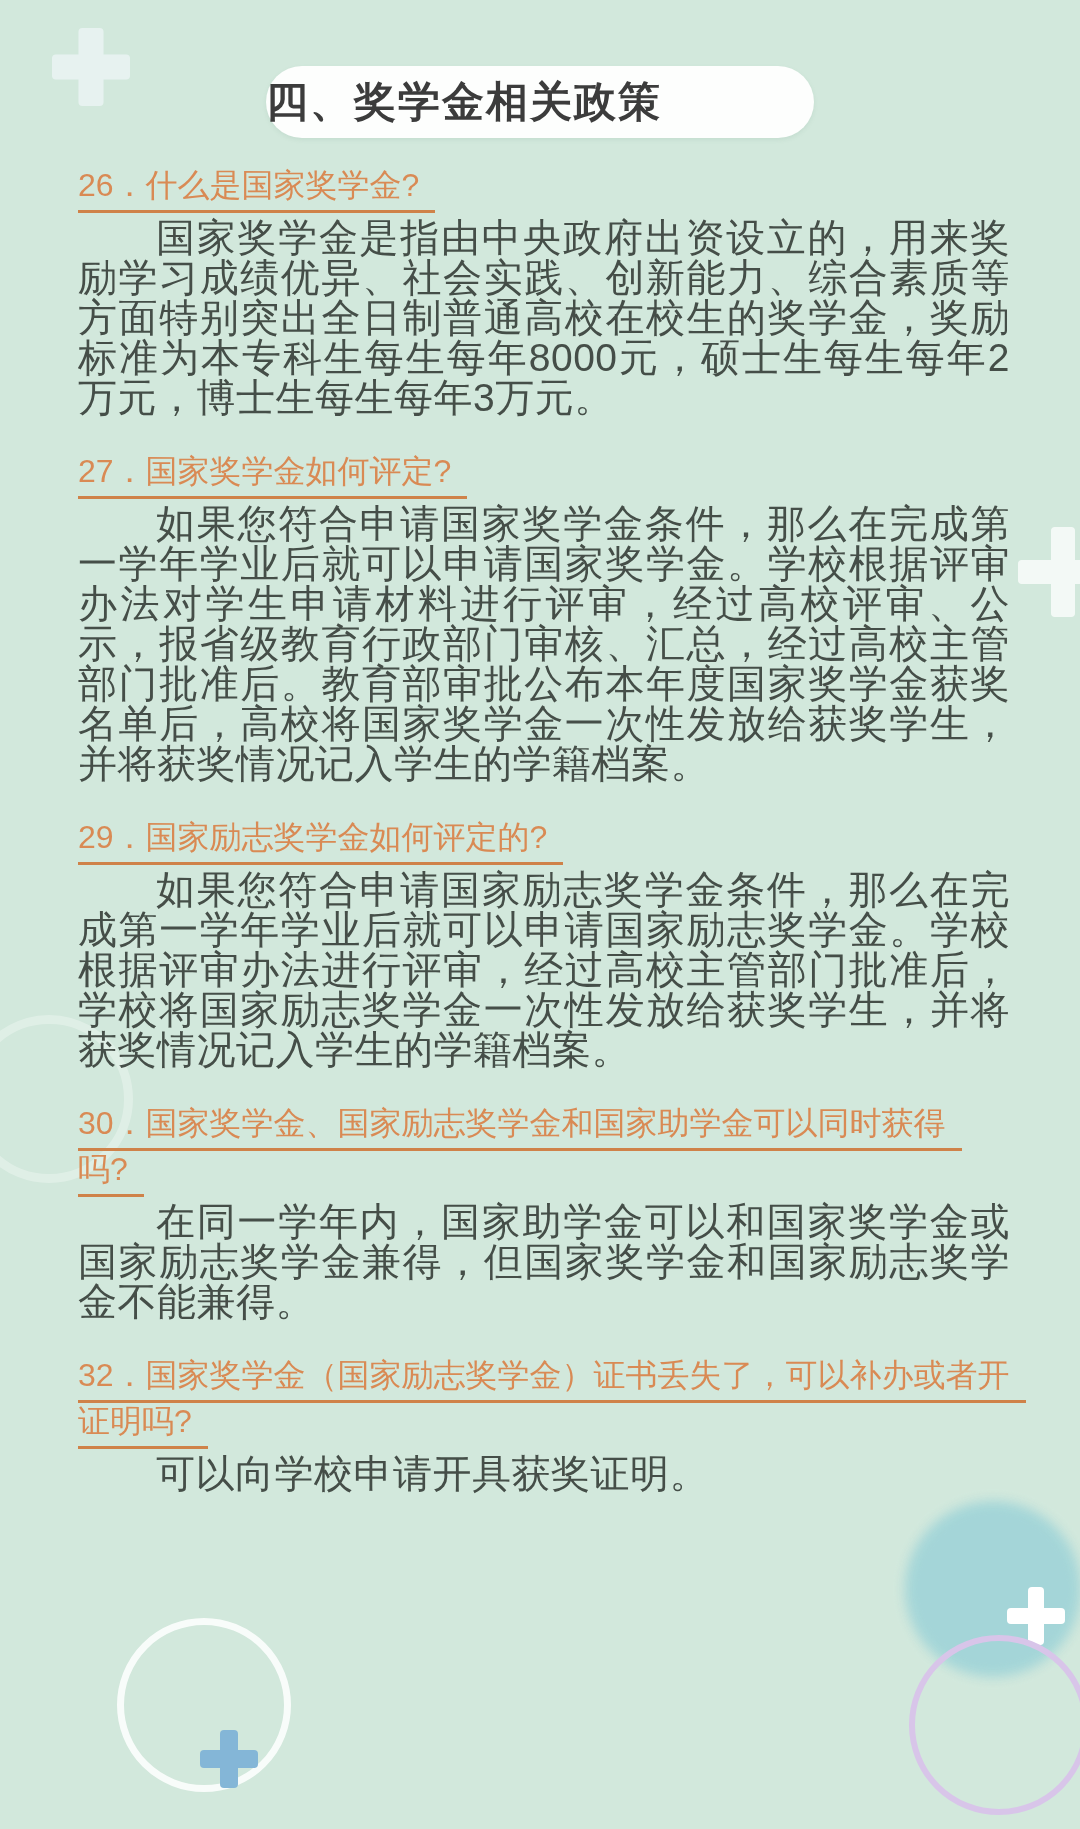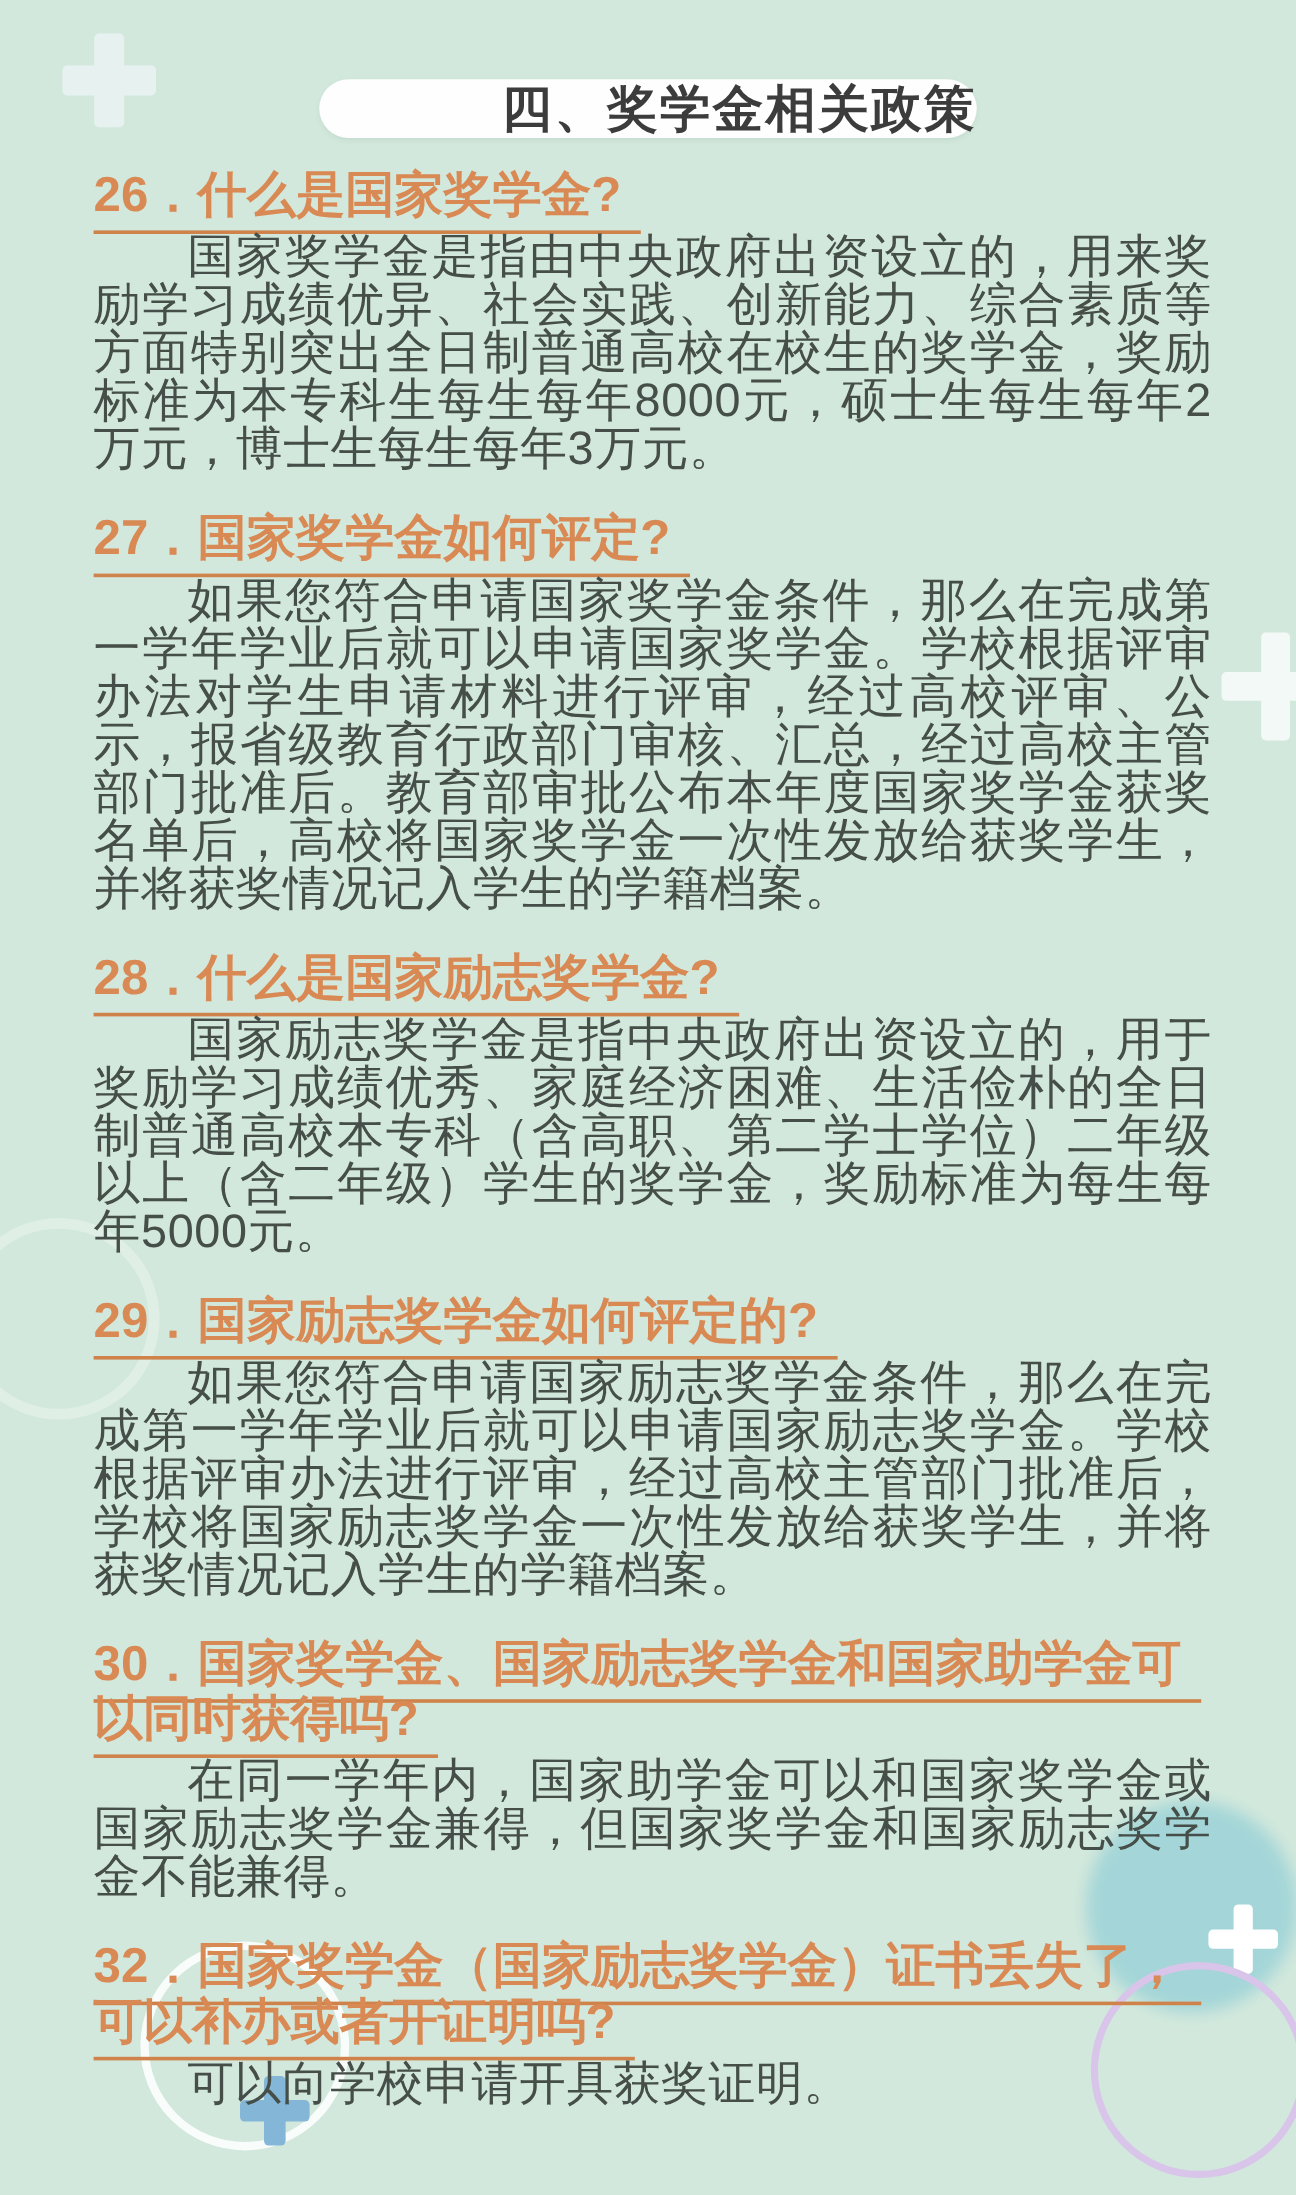--- a/index.html
+++ b/index.html
@@ -12,37 +12,37 @@
   
   .deco{position:absolute;z-index:0;}
   .plus .bar-h,.plus .bar-v{position:absolute;background:currentColor;border-radius:4px;}
   .plus .bar-h{left:0;right:0;top:50%;transform:translateY(-50%);}
   .plus .bar-v{top:0;bottom:0;left:50%;transform:translateX(-50%);}
   .ring{border-radius:50%;background:transparent;}
   .blob{border-radius:50%;}
   
   .banner{
     position:relative;z-index:2;
-    width:548px;height:49px;
+    width:548px;height:72px;
     margin:66px auto 0 auto;
     background:var(--pill-bg,#fdfefd);
     border-radius:40px;
-    display:flex;align-items:center;justify-content:flex-end;
+    display:flex;align-items:center;justify-content:flex-start;
     box-shadow:0 2px 4px rgba(120,160,140,0.15);
   }
   .banner .title{
     font-size:42px;font-weight:bold;
     color:var(--title-text,#3c3c3c);
     letter-spacing:2px;
   }
   
   .content{position:relative;z-index:2;padding:0 70px 0 78px;}
   .qa h2{
     margin:30px 0 10px 0;
-    font-size:41px;line-height:46px;font-weight:bold;
+    font-size:32px;line-height:46px;font-weight:normal;
     color:var(--heading,#d98a54);
   }
   .qa:first-of-type h2{margin-top:24px;}
   .qa h2 .q-text{
     border-bottom:3px solid var(--underline,#cf8249);
     padding:0 16px 7px 0;
     -webkit-box-decoration-break:clone;
     box-decoration-break:clone;
   }
   .qa p{
@@ -94,24 +94,20 @@
   <section class="qa">
     <h2><span class="q-text">26．什么是国家奖学金?</span></h2>
     <p>国家奖学金是指由中央政府出资设立的，用来奖励学习成绩优异、社会实践、创新能力、综合素质等方面特别突出全日制普通高校在校生的奖学金，奖励标准为本专科生每生每年8000元，硕士生每生每年2万元，博士生每生每年3万元。</p>
   </section>
 
   <section class="qa">
     <h2><span class="q-text">27．国家奖学金如何评定?</span></h2>
     <p>如果您符合申请国家奖学金条件，那么在完成第一学年学业后就可以申请国家奖学金。学校根据评审办法对学生申请材料进行评审，经过高校评审、公示，报省级教育行政部门审核、汇总，经过高校主管部门批准后。教育部审批公布本年度国家奖学金获奖名单后，高校将国家奖学金一次性发放给获奖学生，并将获奖情况记入学生的学籍档案。</p>
   </section>
 
-  <section class="qa">
-    <h2><span class="q-text">28．什么是国家励志奖学金?</span></h2>
-    <p>国家励志奖学金是指中央政府出资设立的，用于奖励学习成绩优秀、家庭经济困难、生活俭朴的全日制普通高校本专科（含高职、第二学士学位）二年级以上（含二年级）学生的奖学金，奖励标准为每生每年5000元。</p>
-  </section>
 
   <section class="qa">
     <h2><span class="q-text">29．国家励志奖学金如何评定的?</span></h2>
     <p>如果您符合申请国家励志奖学金条件，那么在完成第一学年学业后就可以申请国家励志奖学金。学校根据评审办法进行评审，经过高校主管部门批准后，学校将国家励志奖学金一次性发放给获奖学生，并将获奖情况记入学生的学籍档案。</p>
   </section>
 
   <section class="qa">
     <h2><span class="q-text">30．国家奖学金、国家励志奖学金和国家助学金可以同时获得吗?</span></h2>
     <p>在同一学年内，国家助学金可以和国家奖学金或国家励志奖学金兼得，但国家奖学金和国家励志奖学金不能兼得。</p>
   </section>

